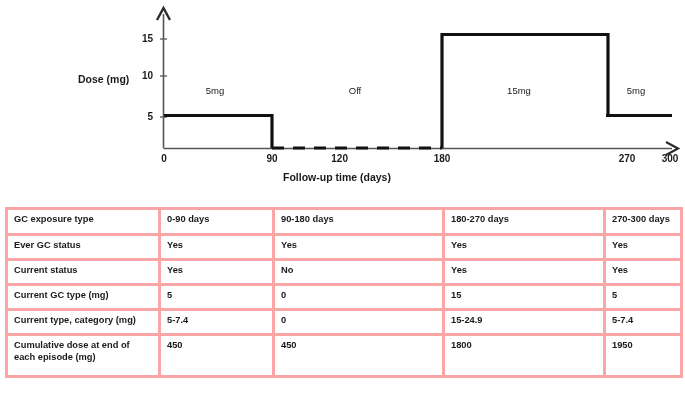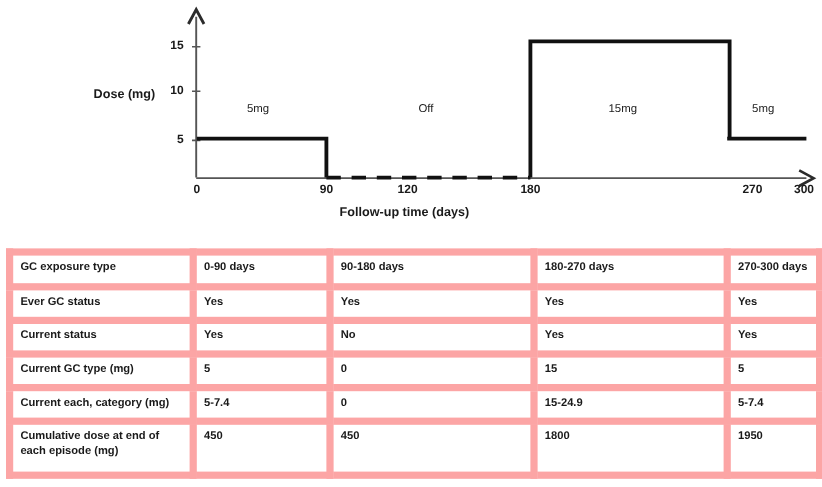--- a/index.html
+++ b/index.html
@@ -76,21 +76,21 @@
     left: 5px;
     top: 207px;
     width: 675px;
   }
   table.gc-table {
     border-collapse: collapse;
     width: 675px;
     table-layout: fixed;
   }
   table.gc-table td {
-    border: 6px solid #fca5a5;
+    border: 3px solid #fca5a5;
     font-size: 9.3px;
     font-weight: bold;
     color: #1a1a1a;
     padding: 4px 5px 4px 6px;
     vertical-align: top;
     line-height: 1.25;
   }
   table.gc-table tr.r-head td { height: 15px; }
   table.gc-table tr.r-1 td,
   table.gc-table tr.r-2 td,
@@ -196,21 +196,21 @@
 
       <tr class="r-3">
         <td>Current GC type (mg)</td>
         <td>5</td>
         <td>0</td>
         <td>15</td>
         <td>5</td>
       </tr>
 
       <tr class="r-4">
-        <td>Current  each, category (mg)</td>
+        <td>Current  type, category (mg)</td>
         <td>5-7.4</td>
         <td>0</td>
         <td>15-24.9</td>
         <td>5-7.4</td>
       </tr>
 
       <tr class="r-5">
         <td>Cumulative dose at end of each episode (mg)</td>
         <td>450</td>
         <td>450</td>

